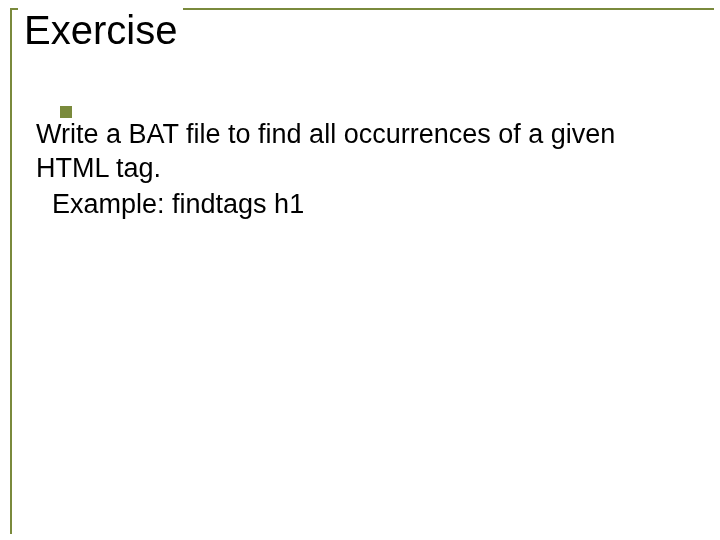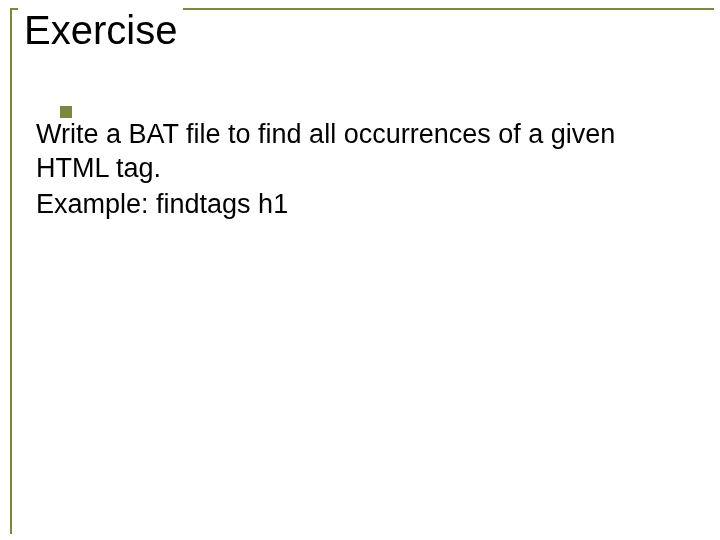--- a/index.html
+++ b/index.html
@@ -70,21 +70,21 @@
     flex: 0 0 auto;
   }
   .bullet-text {
     font-size: 27px;
     line-height: 1.25;
     color: #000;
   }
   .plain-line {
     font-size: 27px;
     line-height: 1.25;
-    margin-left: 0;
+    margin-left: 16px;
     margin-top: 2px;
   }
 </style>
 </head>
 <body>
 
 <div class="slide">
 
   <div class="frame-top"></div>
   <div class="frame-left"></div>

